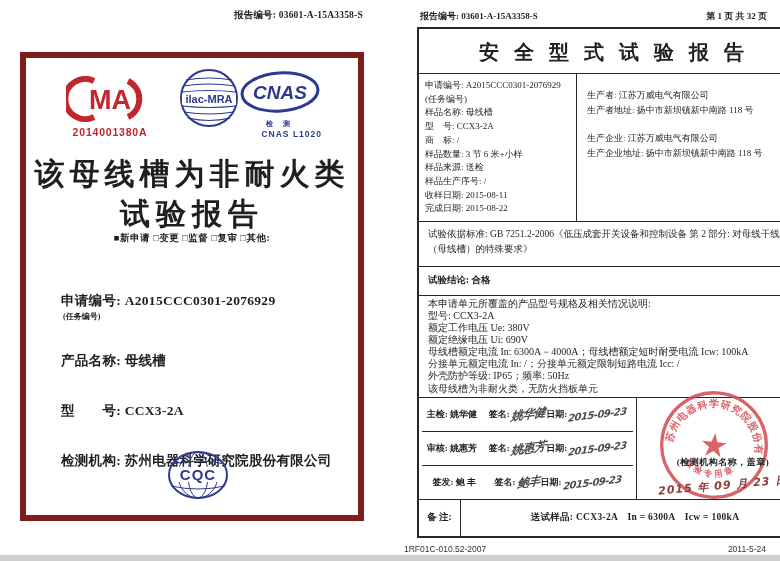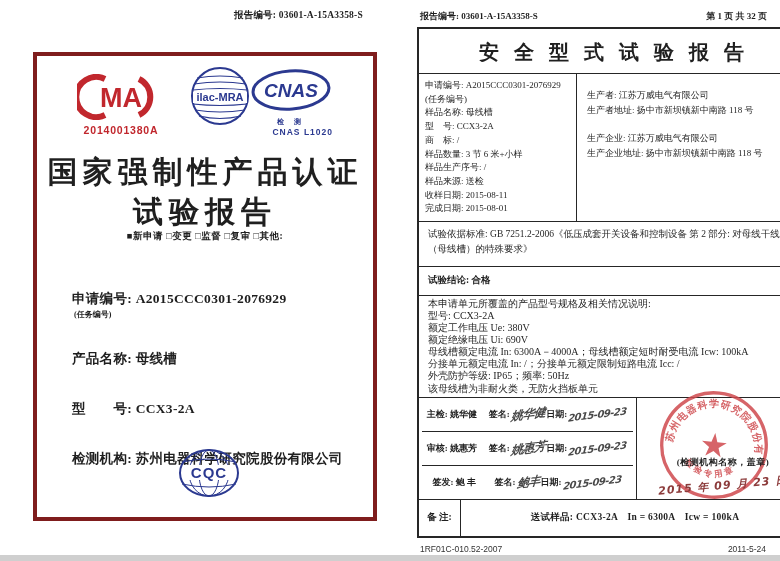--- a/index.html
+++ b/index.html
@@ -1,20 +1,20 @@
 <!DOCTYPE html>
 <html><head>
 <meta charset="utf-8">
 <style>
   html,body{margin:0;padding:0;background:#ffffff;}
   .canvas{position:relative;width:780px;height:561px;background:#ffffff;overflow:hidden;
           font-family:"Liberation Serif",serif;color:#1f1f1f;}
   
   .lp-report-no{position:absolute;left:234px;top:9px;font-size:9.5px;letter-spacing:.2px;font-weight:600;}
-  .lp-frame{position:absolute;left:33px;top:52px;width:344px;height:469px;border:4px solid #7f1d1d;box-sizing:border-box;}
+  .lp-frame{position:absolute;left:20px;top:52px;width:344px;height:469px;border:6px solid #7f1d1d;box-sizing:border-box;}
   .cma{position:absolute;left:38px;top:18px;width:92px;text-align:center;}
   .cma-num{font-size:10.5px;color:#c1272d;letter-spacing:.8px;font-weight:600;margin-top:0px;font-family:"Liberation Sans",sans-serif;}
   .ilac{position:absolute;left:152px;top:8px;width:62px;height:66px;}
   .cnas{position:absolute;left:212px;top:12px;width:84px;text-align:center;color:#2b3990;}
   .cnas-sub1{font-size:7px;letter-spacing:4px;margin-top:1px;font-weight:700;font-family:"Liberation Sans",sans-serif;}
   .cnas-sub2{font-size:8.5px;letter-spacing:1px;font-weight:600;font-family:"Liberation Sans",sans-serif;text-align:right;}
   .lp-title1{position:absolute;top:96px;width:100%;text-align:center;font-size:30px;font-weight:600;letter-spacing:5px;}
   .lp-title2{position:absolute;top:136px;width:100%;text-align:center;font-size:30px;font-weight:600;letter-spacing:6px;}
   .lp-check{position:absolute;top:174px;width:100%;text-align:center;font-size:9.5px;font-weight:600;letter-spacing:.5px;}
   .lp-field{position:absolute;left:35px;font-size:13.5px;font-weight:600;letter-spacing:.3px;}
@@ -46,21 +46,21 @@
   .rp-sig-right{flex:1;position:relative;overflow:visible;font-size:9px;}
   .stamp-svg{position:absolute;left:20px;top:-10px;width:114px;height:114px;opacity:.85;transform:rotate(6deg);pointer-events:none;}
   .stamp-note{position:absolute;top:58px;width:100%;text-align:center;font-size:9px;font-weight:600;letter-spacing:.5px;}
   .stamp-date{position:absolute;top:80px;width:100%;text-align:center;}
   .hand-red{display:inline-block;font-style:italic;font-weight:700;font-size:11px;color:#8c3b3b;
             transform:rotate(-5deg);letter-spacing:1px;font-family:"DejaVu Sans",sans-serif;}
   .rp-remark{border-top:1.5px solid #262626;display:flex;height:38px;box-sizing:border-box;}
   .remark-label{width:42px;border-right:1.5px solid #262626;display:flex;align-items:center;justify-content:center;
                 font-size:9.5px;font-weight:600;box-sizing:border-box;}
   .remark-value{flex:1;display:flex;align-items:center;justify-content:center;font-size:9.5px;font-weight:600;letter-spacing:.3px;}
-  .rp-footer-l{position:absolute;left:420px;top:544px;font-size:8.5px;font-family:"Liberation Sans",sans-serif;color:#333;}
+  .rp-footer-l{position:absolute;left:404px;top:544px;font-size:8.5px;font-family:"Liberation Sans",sans-serif;color:#333;}
   .rp-footer-r{position:absolute;right:14px;top:544px;font-size:8.5px;font-family:"Liberation Sans",sans-serif;color:#333;}
   .scan-strip{position:absolute;left:0;bottom:0;width:100%;height:6px;background:#cfcfcf;}
   svg text{font-family:"Liberation Sans",sans-serif;}
 </style>
 </head>
 <body>
 
 <div class="canvas">
 
   <div class="lp-report-no">报告编号: 03601-A-15A3358-S</div>
@@ -92,21 +92,21 @@
 
     <div class="cnas">
       <svg width="82" height="44" viewBox="0 0 82 44">
         <ellipse cx="41" cy="22" rx="38" ry="19" fill="none" stroke="#2b3990" stroke-width="3" transform="rotate(-4 41 22)"></ellipse>
         <text x="41" y="29" text-anchor="middle" font-size="19" font-weight="bold" font-style="italic" fill="#2b3990" font-family="Liberation Serif,serif">CNAS</text>
       </svg>
       <div class="cnas-sub1">检 测</div>
       <div class="cnas-sub2">CNAS L1020</div>
     </div>
 
-    <div class="lp-title1">国家强制性产品认证</div>
+    <div class="lp-title1">该母线槽为非耐火类</div>
     <div class="lp-title2">试验报告</div>
     <div class="lp-check">■新申请  □变更  □监督  □复审  □其他:</div>
 
     <div class="lp-field" style="top:234px">
       <span>申请编号:</span>
       <span>A2015CCC0301-2076929</span>
     </div>
     <div class="lp-note" style="top:253px">(任务编号)</div>
 
     <div class="lp-field" style="top:294px">
@@ -145,24 +145,24 @@
     <div class="rp-title">安 全 型 式 试 验 报 告</div>
 
     <div class="rp-info">
       <div class="rp-info-left">
         <div>申请编号: A2015CCC0301-2076929</div>
         <div>(任务编号)</div>
         <div>样品名称: 母线槽</div>
         <div>型　号: CCX3-2A</div>
         <div>商　标: /</div>
         <div>样品数量: 3 节 6 米+小样</div>
+        <div>样品来源: 送检</div>
         <div>样品生产序号: /</div>
-        <div>样品来源: 送检</div>
         <div>收样日期: 2015-08-11</div>
-        <div>完成日期: 2015-08-01</div>
+        <div>完成日期: 2015-08-22</div>
       </div>
       <div class="rp-info-right">
         <div class="rp-group">
           <div>生产者: 江苏万威电气有限公司</div>
           <div>生产者地址: 扬中市新坝镇新中南路 118 号</div>
         </div>
         <div class="rp-group">
           <div>生产企业: 江苏万威电气有限公司</div>
           <div>生产企业地址: 扬中市新坝镇新中南路 118 号</div>
         </div>

